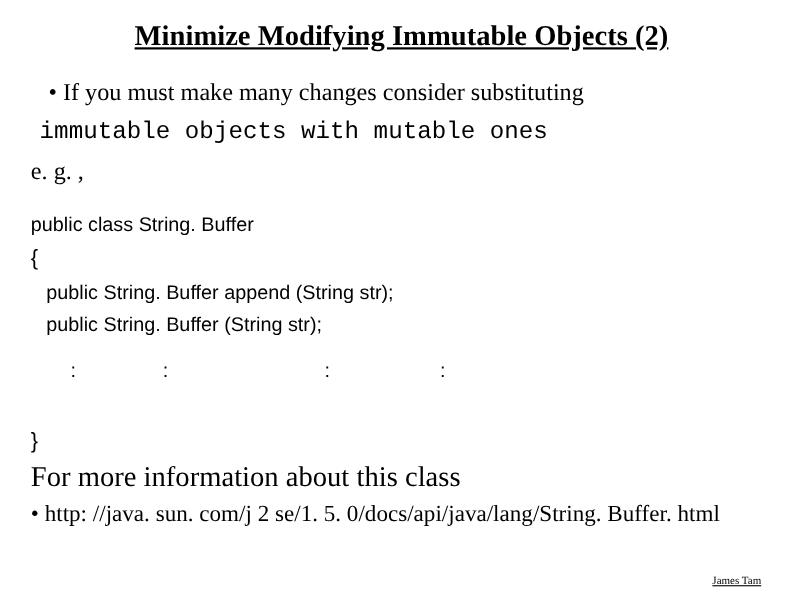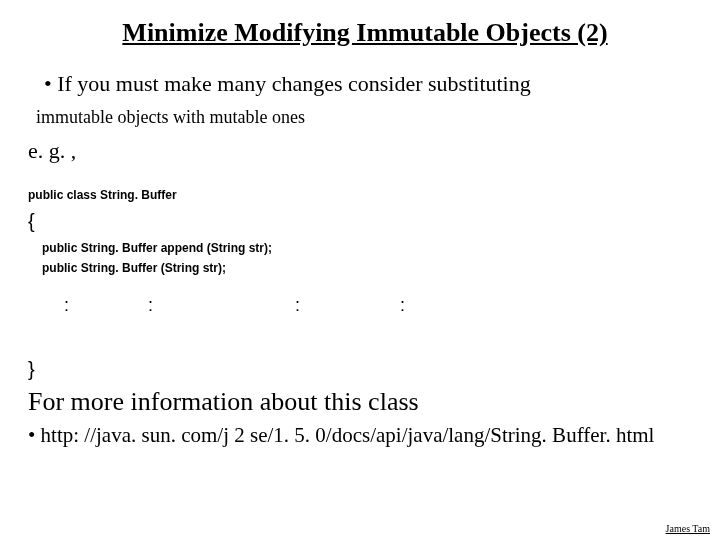--- a/index.html
+++ b/index.html
@@ -25,34 +25,34 @@
     font-weight: bold;
     text-decoration: underline;
     margin: 0 0 22px 0;
   }
   .bullet-row {
     font-size: 22px;
     line-height: 1.25;
     margin: 0 0 8px 16px;
   }
   .bullet-sub {
-    font-size: 18px;
+    font-size: 22px;
     line-height: 1.25;
     margin: 0 0 10px 8px;
+    font-family: Liberation Mono, monospace;
   }
   .eg {
     font-size: 22px;
     margin: 6px 0 22px 0;
   }
   .code {
     font-family: Arial, Helvetica, sans-serif;
-    font-size: 12px;
+    font-size: 18px;
     line-height: 1.5;
     margin: 2px 0;
-    font-weight: bold;
   }
   .code-indent {
     padding-left: 14px;
   }
   .ellips {
     font-family: Arial, Helvetica, sans-serif;
     font-size: 18px;
     padding-left: 36px;
     letter-spacing: 2px;
     white-space: pre;
@@ -66,21 +66,21 @@
     font-size: 26px;
     margin: 2px 0 6px 0;
   }
   .link-bullet {
     font-size: 21px;
     margin: 0;
   }
   .author {
     position: absolute;
     bottom: 6px;
-    right: 10px;
+    right: 28px;
     font-family: "Times New Roman", Times, serif;
     font-size: 10px;
     text-decoration: underline;
   }
   .gap-md { height: 18px; }
 </style>
 </head>
 <body>
 
 <div class="slide">

